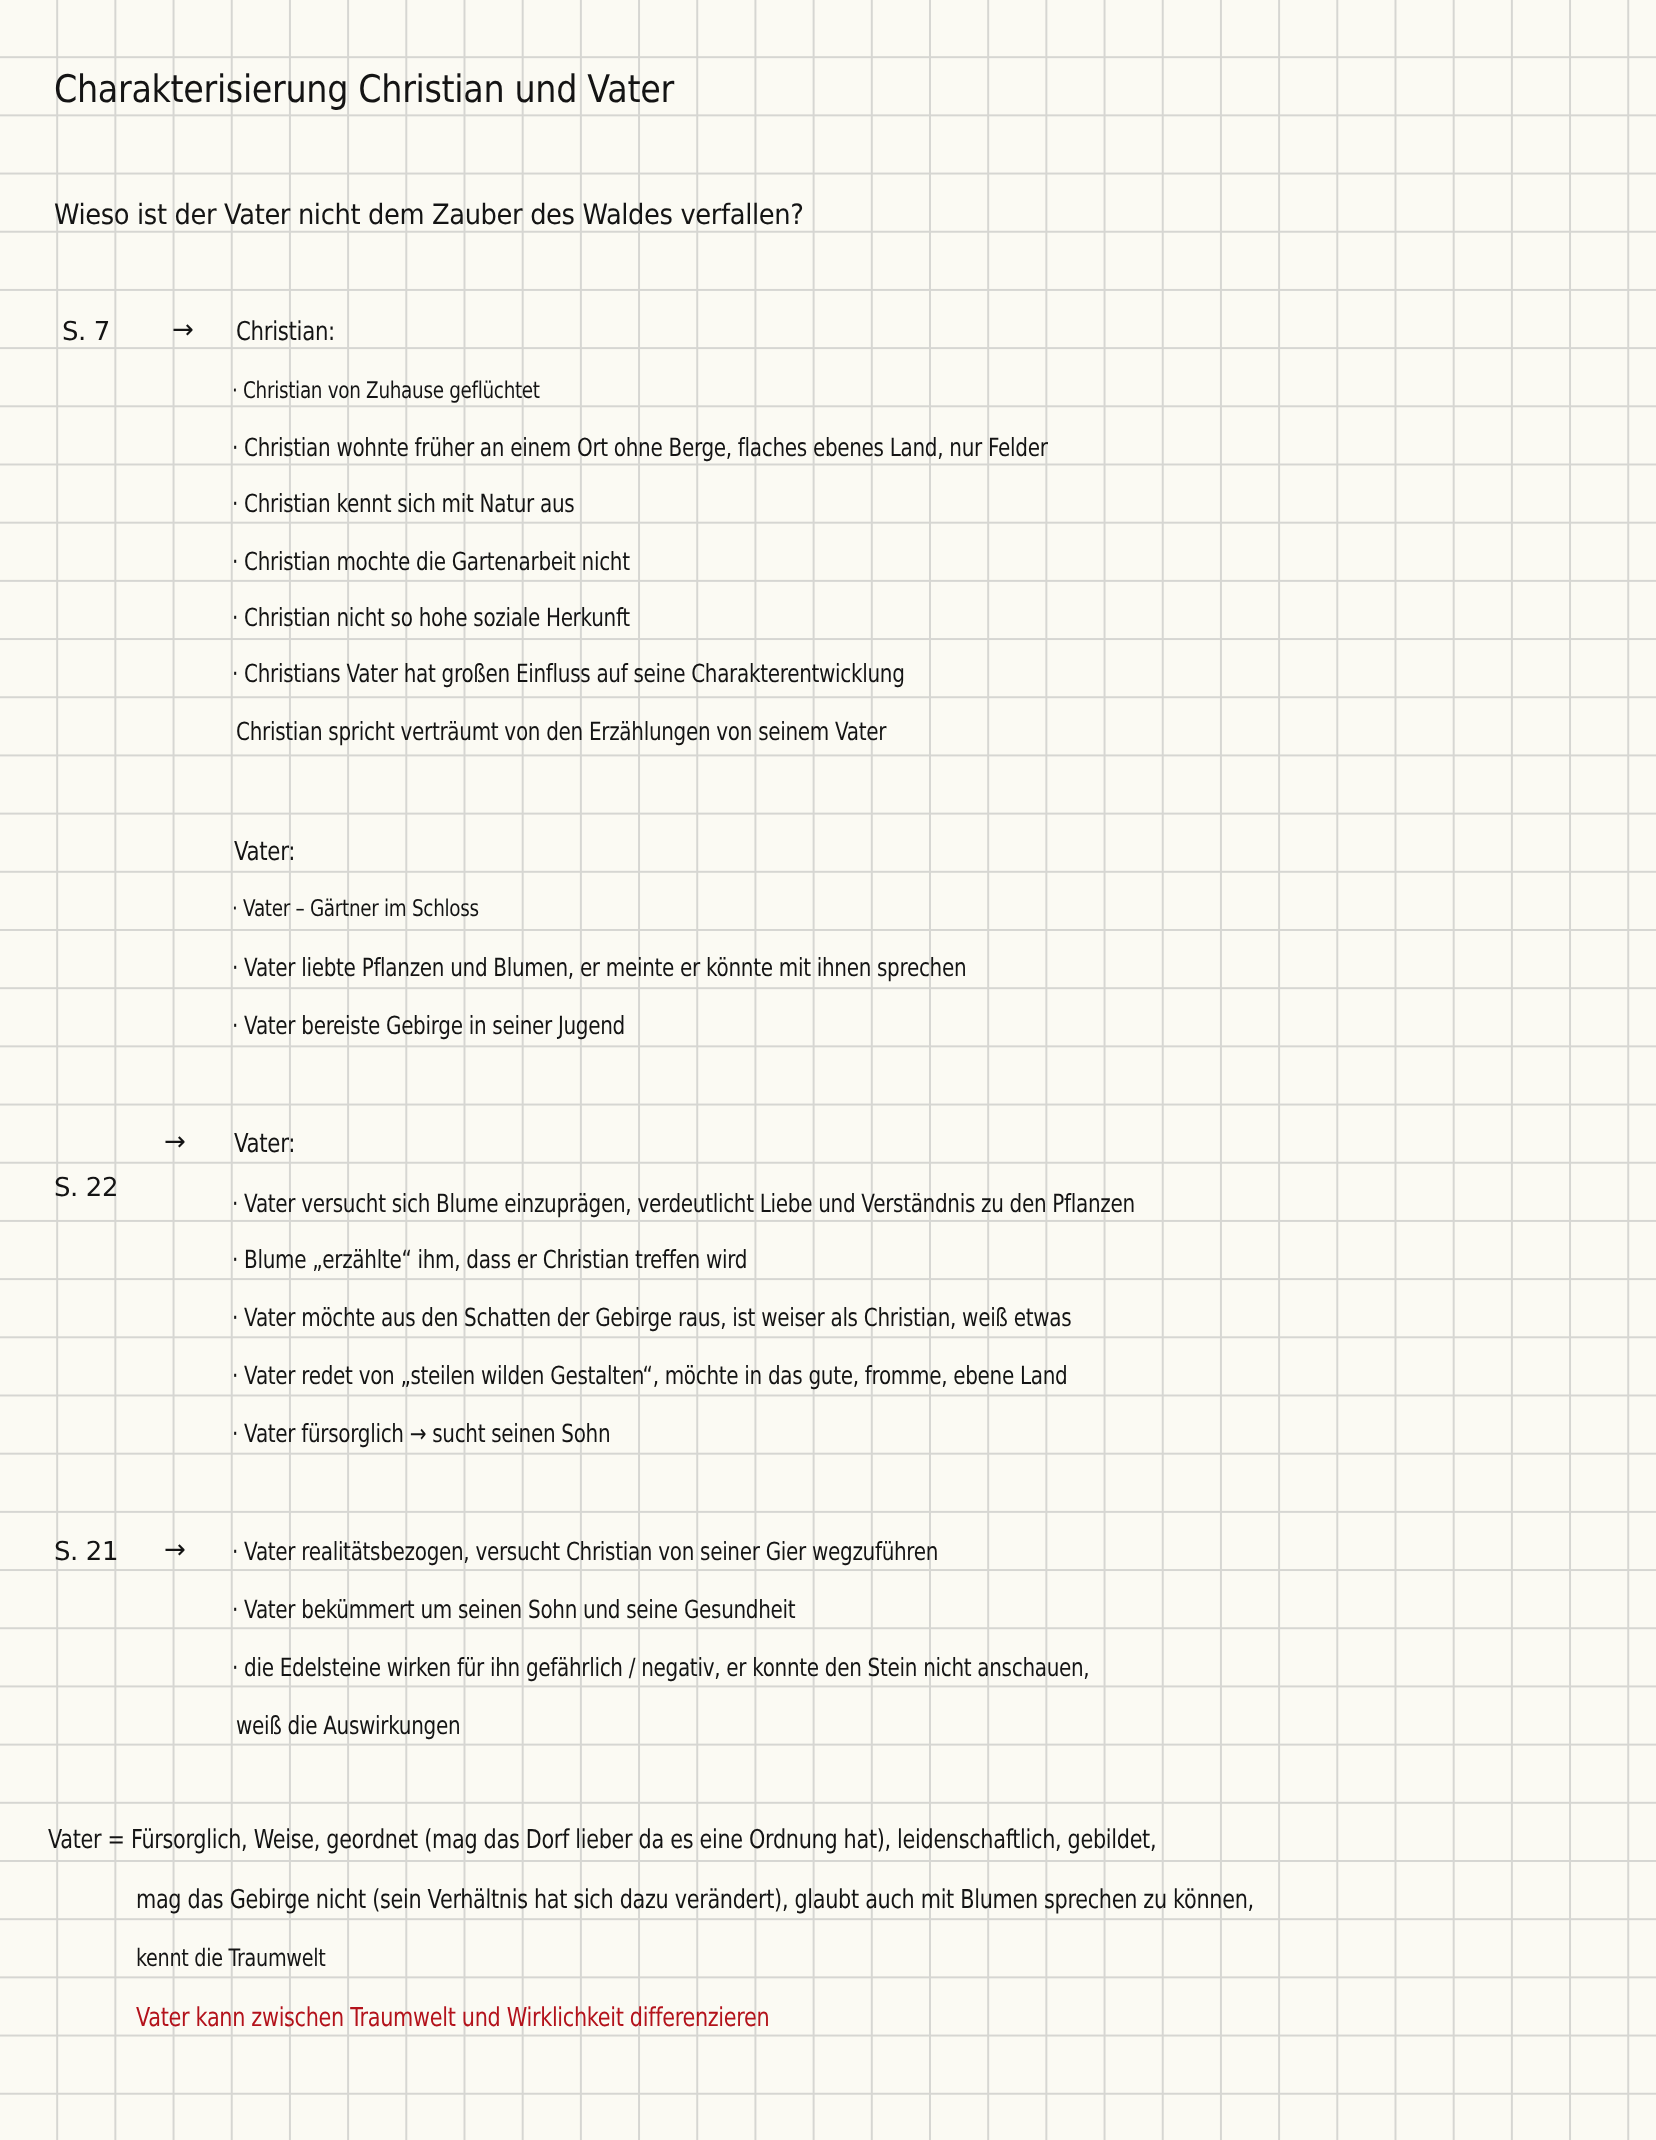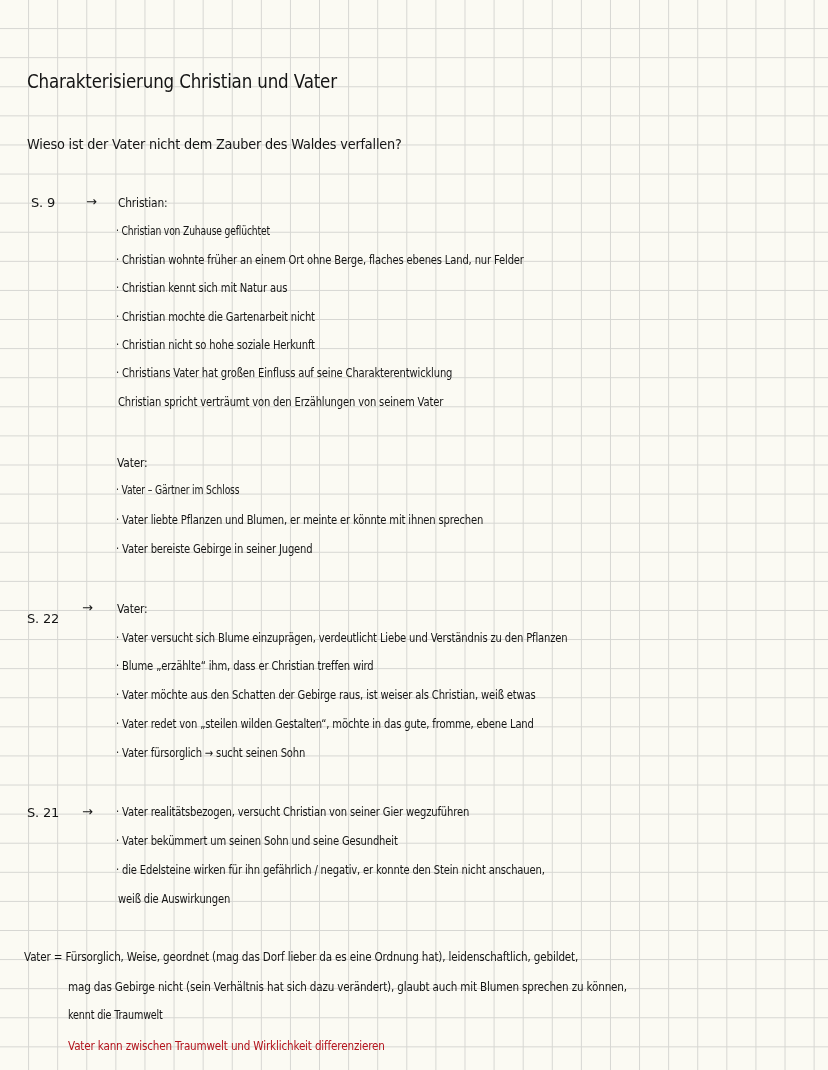--- a/index.html
+++ b/index.html
@@ -16,21 +16,20 @@
         linear-gradient(to bottom, #d6d6d2 1px, transparent 1px);
       background-size: 29.1px 29.1px;
       background-position: -1px -1px;
       position: relative;
       font-family: "DejaVu Sans", sans-serif;
       color: #141414;
     }
     .page {
       position: absolute;
       inset: 0;
-      margin-top: 36px;
     }
     .line {
       position: absolute;
       white-space: nowrap;
       line-height: 1;
       letter-spacing: -0.2px;
     }
     .title {
       font-size: 19px;
       transform: scaleX(0.88);
@@ -77,38 +76,38 @@
   </style>
 </head>
 <body>
 
 <div class="page">
 
   <div class="line title" style="left:27px; top:36px;">Charakterisierung Christian und Vater</div>
 
   <div class="line question" style="left:27px; top:101px;">Wieso ist der Vater nicht dem Zauber des Waldes verfallen?</div>
 
-  <div class="line ref" style="left:31px; top:160px;">S. 9</div>
+  <div class="line ref" style="left:31px; top:160px;">S. 7</div>
   <div class="line arrow" style="left:86px; top:159px;">→</div>
   <div class="line heading" style="left:118px; top:160px;">Christian:</div>
 
   <div class="line item small" style="left:116px; top:190px;">· Christian von Zuhause geflüchtet</div>
   <div class="line item" style="left:116px; top:218px;">· Christian wohnte früher an einem Ort ohne Berge, flaches ebenes Land, nur Felder</div>
   <div class="line item" style="left:116px; top:246px;">· Christian kennt sich mit Natur aus</div>
   <div class="line item" style="left:116px; top:275px;">· Christian mochte die Gartenarbeit nicht</div>
   <div class="line item" style="left:116px; top:303px;">· Christian nicht so hohe soziale Herkunft</div>
   <div class="line item" style="left:116px; top:331px;">· Christians Vater hat großen Einfluss auf seine Charakterentwicklung</div>
   <div class="line item" style="left:118px; top:360px;">Christian spricht verträumt von den Erzählungen von seinem Vater</div>
 
   <div class="line heading" style="left:117px; top:420px;">Vater:</div>
   <div class="line item small" style="left:116px; top:449px;">· Vater – Gärtner im Schloss</div>
   <div class="line item" style="left:116px; top:478px;">· Vater liebte Pflanzen und Blumen, er meinte er könnte mit ihnen sprechen</div>
   <div class="line item" style="left:116px; top:507px;">· Vater bereiste Gebirge in seiner Jugend</div>
 
-  <div class="line ref" style="left:27px; top:576px;">S. 22</div>
+  <div class="line ref" style="left:27px; top:588px;">S. 22</div>
   <div class="line arrow" style="left:82px; top:565px;">→</div>
   <div class="line heading" style="left:117px; top:566px;">Vater:</div>
 
   <div class="line item" style="left:116px; top:596px;">· Vater versucht sich Blume einzuprägen, verdeutlicht Liebe und Verständnis zu den Pflanzen</div>
   <div class="line item" style="left:116px; top:624px;">· Blume „erzählte“ ihm, dass er Christian treffen wird</div>
   <div class="line item" style="left:116px; top:653px;">· Vater möchte aus den Schatten der Gebirge raus, ist weiser als Christian, weiß etwas</div>
   <div class="line item" style="left:116px; top:682px;">· Vater redet von „steilen wilden Gestalten“, möchte in das gute, fromme, ebene Land</div>
   <div class="line item" style="left:116px; top:711px;">· Vater fürsorglich → sucht seinen Sohn</div>
 
   <div class="line ref" style="left:27px; top:770px;">S. 21</div>

